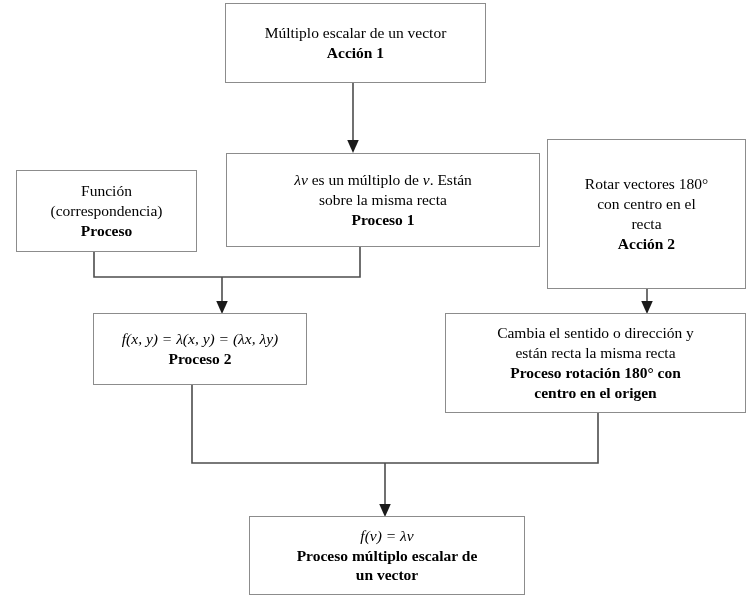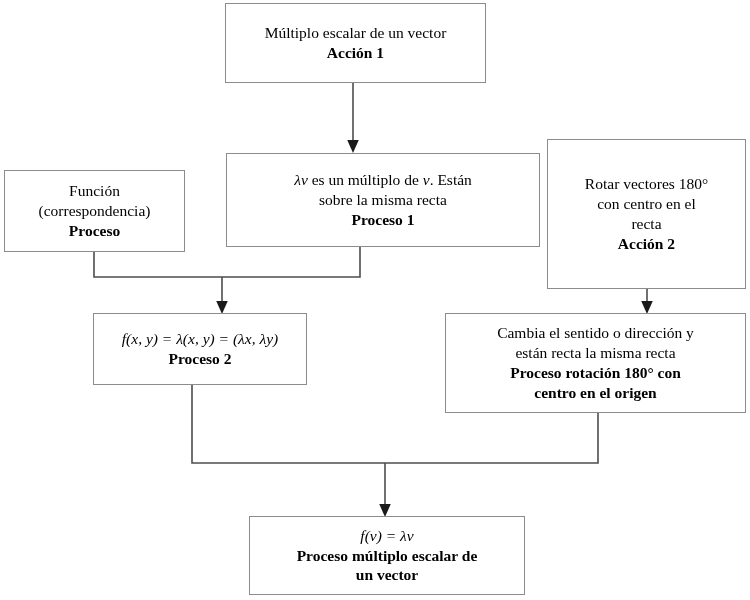--- a/index.html
+++ b/index.html
@@ -82,21 +82,21 @@
     <span class="ln">Múltiplo escalar de un vector</span>
     <span class="ln bold">Acción 1</span>
   </div>
 
   <div class="node" style="left:226px; top:153px; width:314px; height:94px;">
     <span class="ln"><span class="mathit">λv</span><span> es un múltiplo de </span><span class="mathit">v</span><span>. Están</span></span>
     <span class="ln">sobre la misma recta</span>
     <span class="ln bold">Proceso 1</span>
   </div>
 
-  <div class="node" style="left:4px; top:170px; width:181px; height:82px;">
+  <div class="node" style="left:16px; top:170px; width:181px; height:82px;">
     <span class="ln">Función</span>
     <span class="ln">(correspondencia)</span>
     <span class="ln bold">Proceso</span>
   </div>
 
   <div class="node" style="left:547px; top:139px; width:199px; height:150px;">
     <span class="ln">Rotar vectores 180°</span>
     <span class="ln">con centro en el</span>
     <span class="ln">recta</span>
     <span class="ln bold">Acción 2</span>

